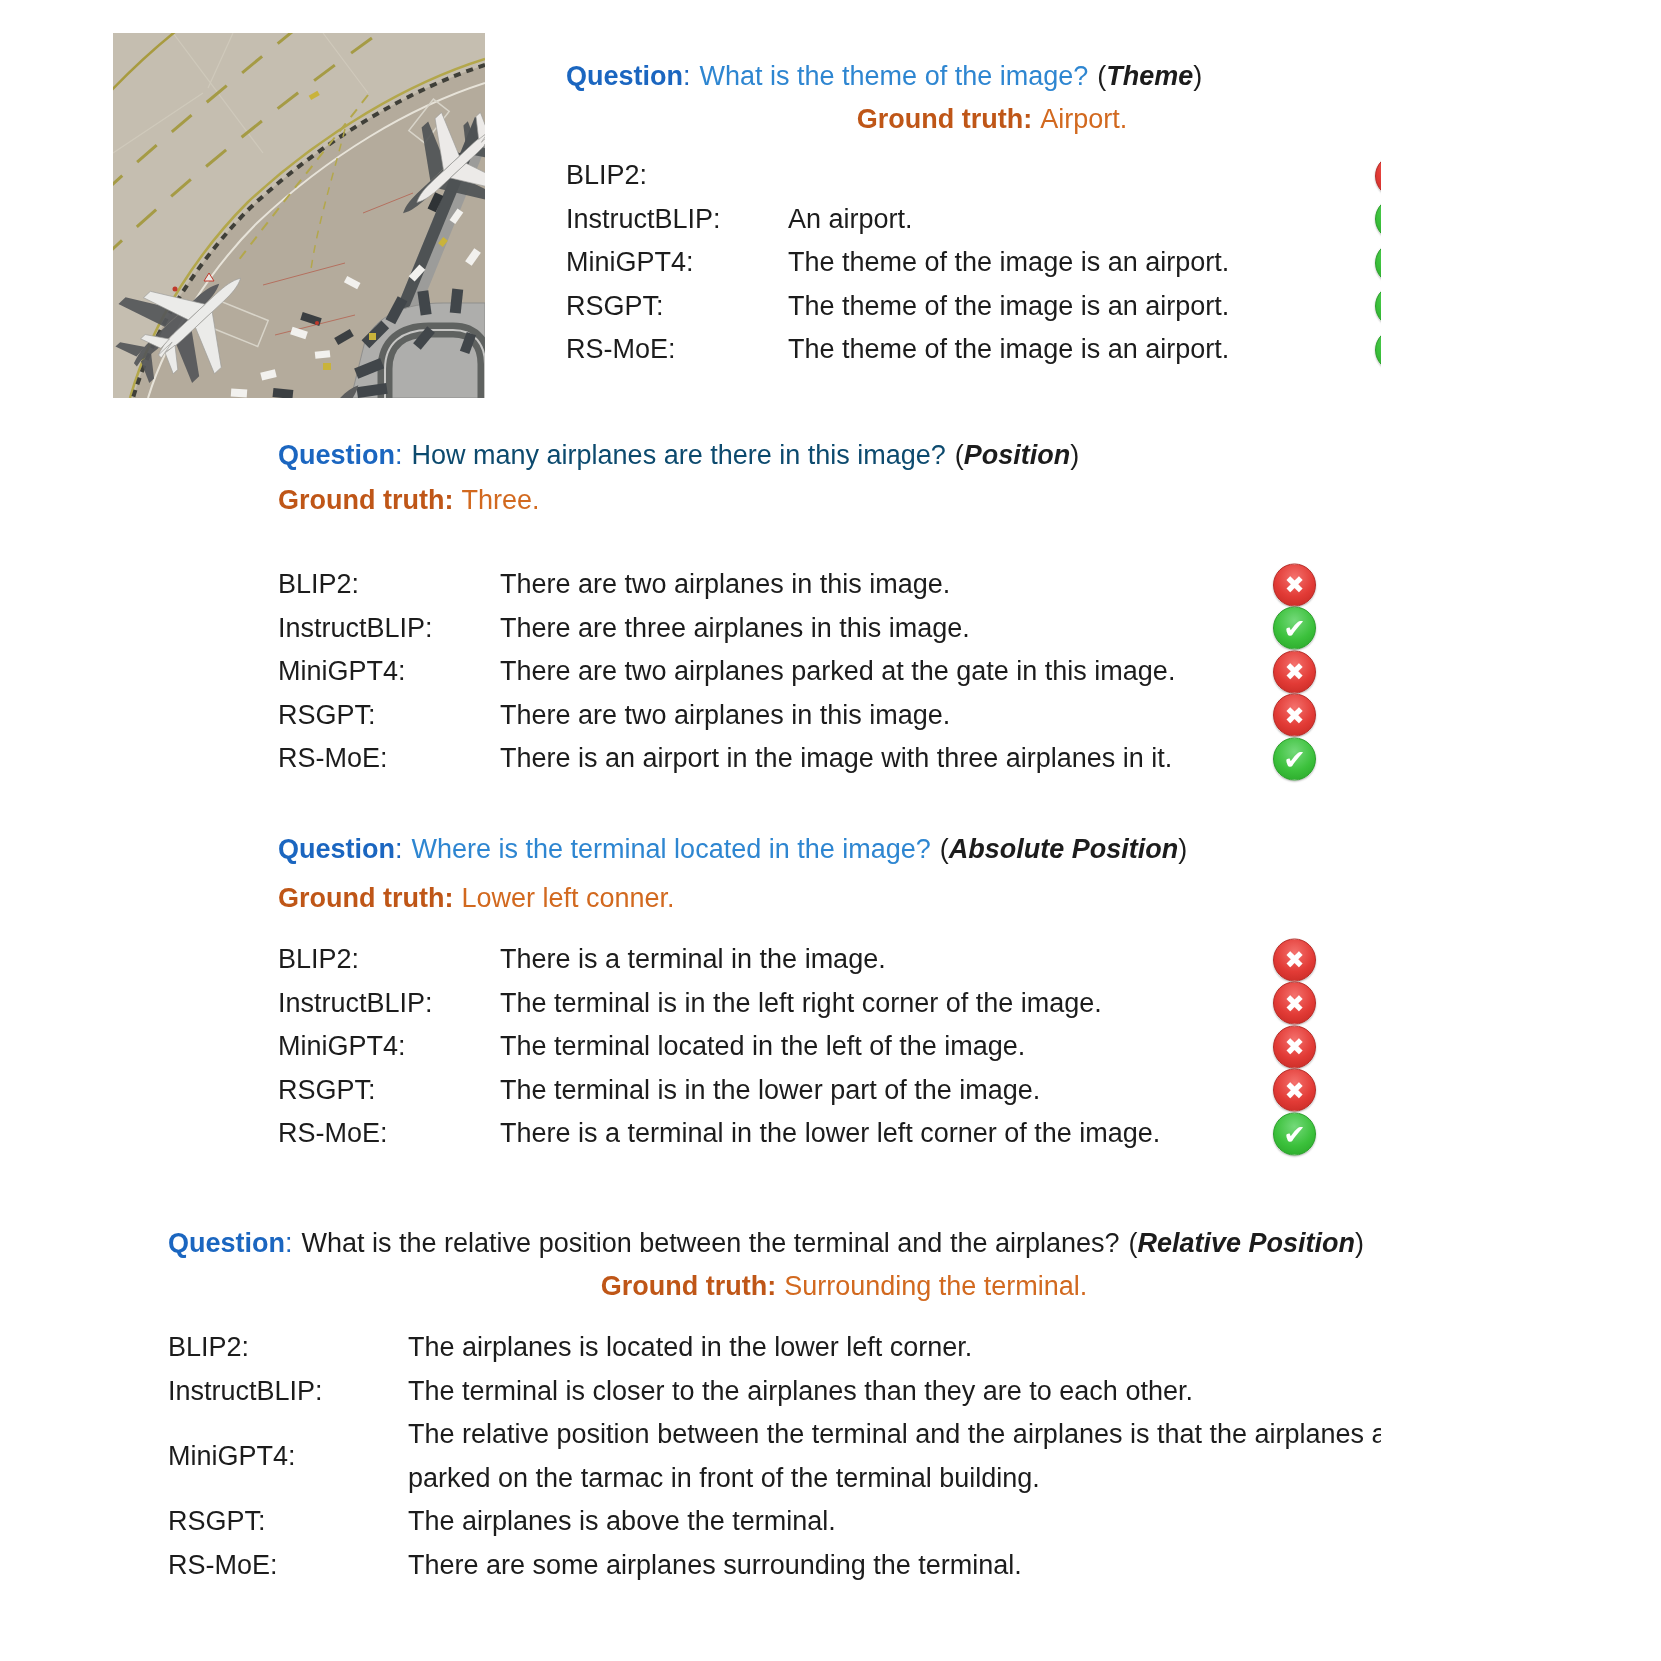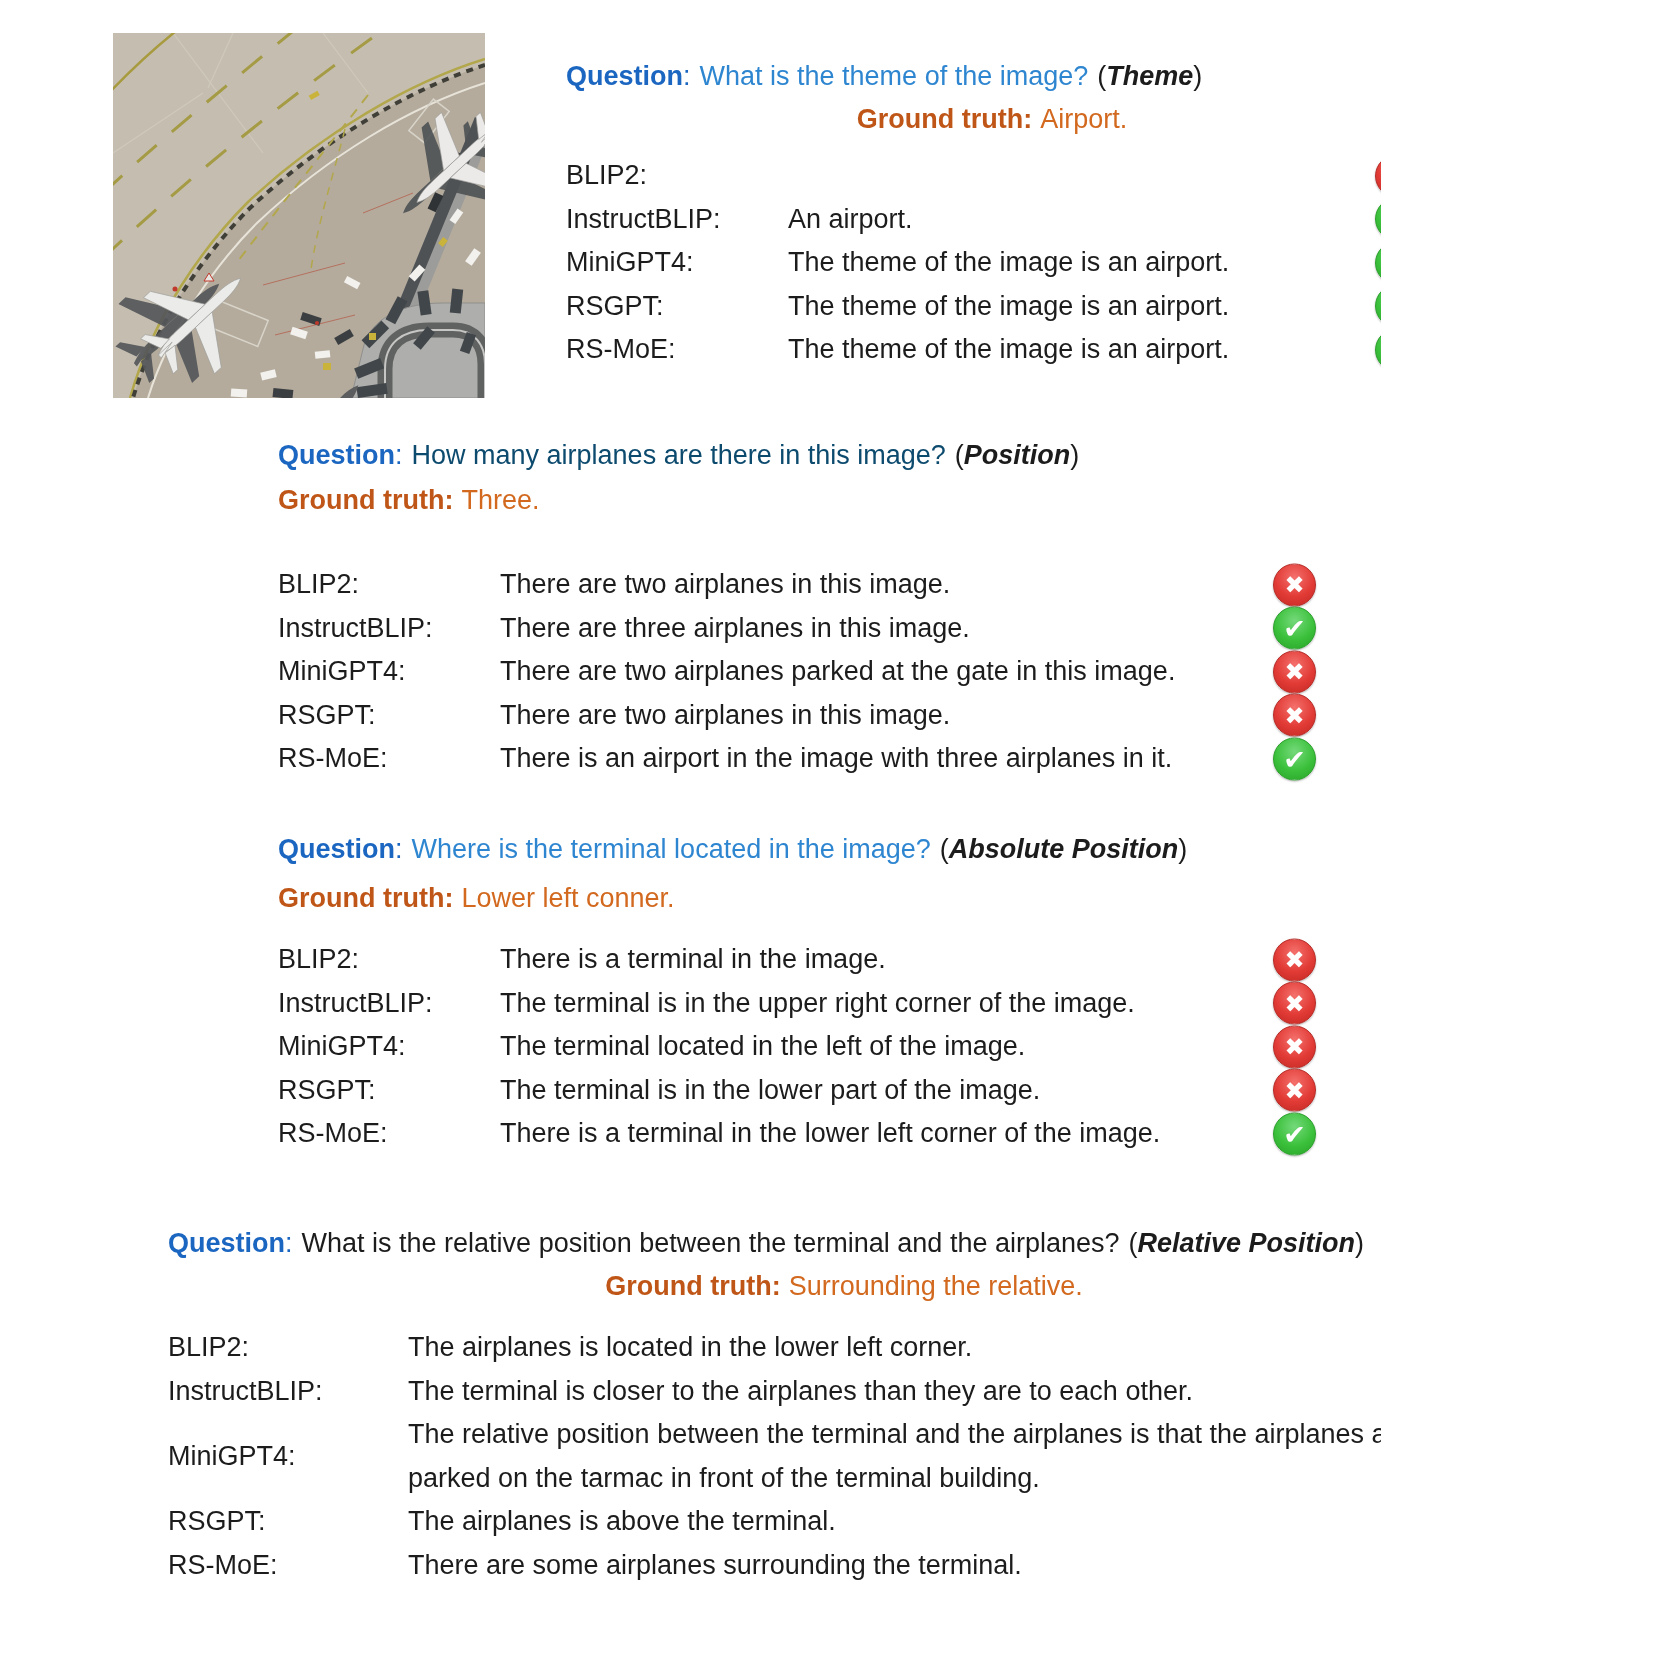--- a/index.html
+++ b/index.html
@@ -214,21 +214,21 @@
       <span class="gtlabel">Ground truth:</span><span class="gtvalue">Lower left conner.</span>
     </p>
     <div class="rows">
       <div class="row">
           <span class="model">BLIP2:</span>
           <span class="answer">There is a terminal in the image.</span>
           <span class="mark wrong">✖</span>
         </div>
       <div class="row">
           <span class="model">InstructBLIP:</span>
-          <span class="answer">The terminal is in the upper right corner of the image.</span>
+          <span class="answer">The terminal is in the left right corner of the image.</span>
           <span class="mark wrong">✖</span>
         </div>
       <div class="row">
           <span class="model">MiniGPT4:</span>
           <span class="answer">The terminal located in the left of the image.</span>
           <span class="mark wrong">✖</span>
         </div>
       <div class="row">
           <span class="model">RSGPT:</span>
           <span class="answer">The terminal is in the lower part of the image.</span>
@@ -240,21 +240,21 @@
           <span class="mark correct">✔</span>
         </div>
     </div>
   </section>
 
   <section class="qa qa3">
     <p class="qline">
       <span class="qlabel">Question</span><span class="qcolon">:</span><span class="qtext" style="color: rgb(28, 28, 28);">What is the relative position between the terminal and the airplanes?</span><span class="paren open">(</span><span class="qcat">Relative Position</span><span class="paren">)</span>
     </p>
     <p class="gtline">
-      <span class="gtlabel">Ground truth:</span><span class="gtvalue">Surrounding the relative.</span>
+      <span class="gtlabel">Ground truth:</span><span class="gtvalue">Surrounding the terminal.</span>
     </p>
     <div class="rows">
       <div class="row">
           <span class="model">BLIP2:</span>
           <span class="answer">The airplanes is located in the lower left corner.</span>
           <span class="mark wrong">✖</span>
         </div>
       <div class="row">
           <span class="model">InstructBLIP:</span>
           <span class="answer">The terminal is closer to the airplanes than they are to each other.</span>

